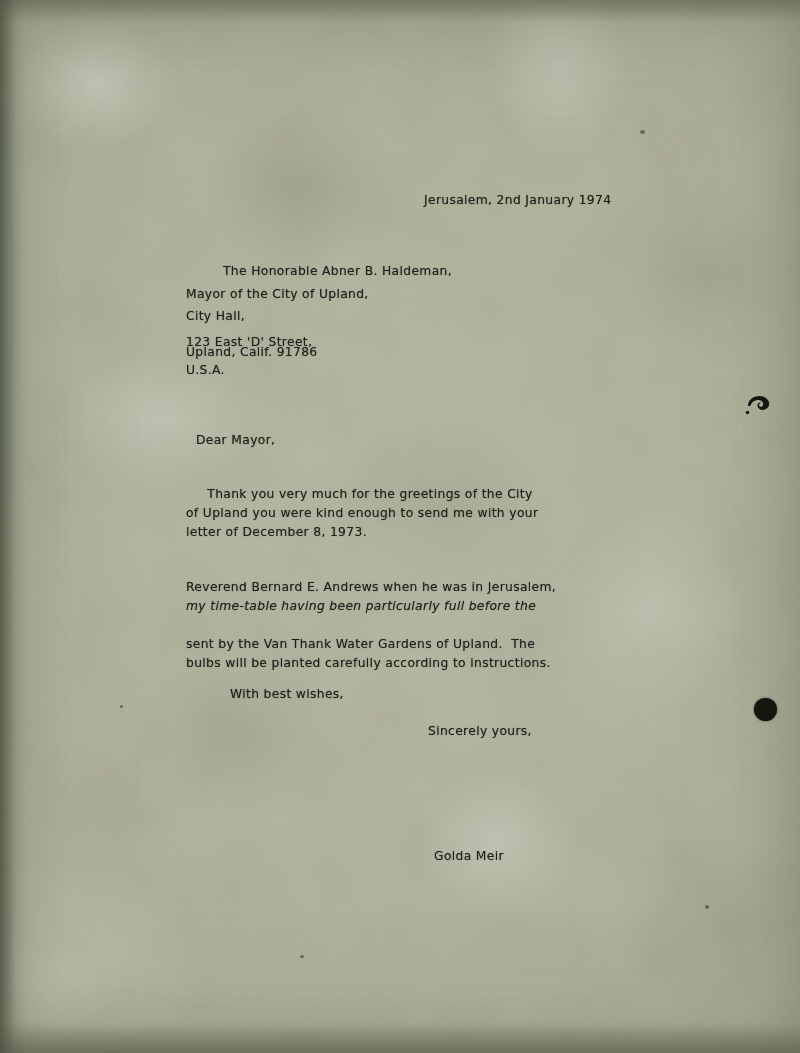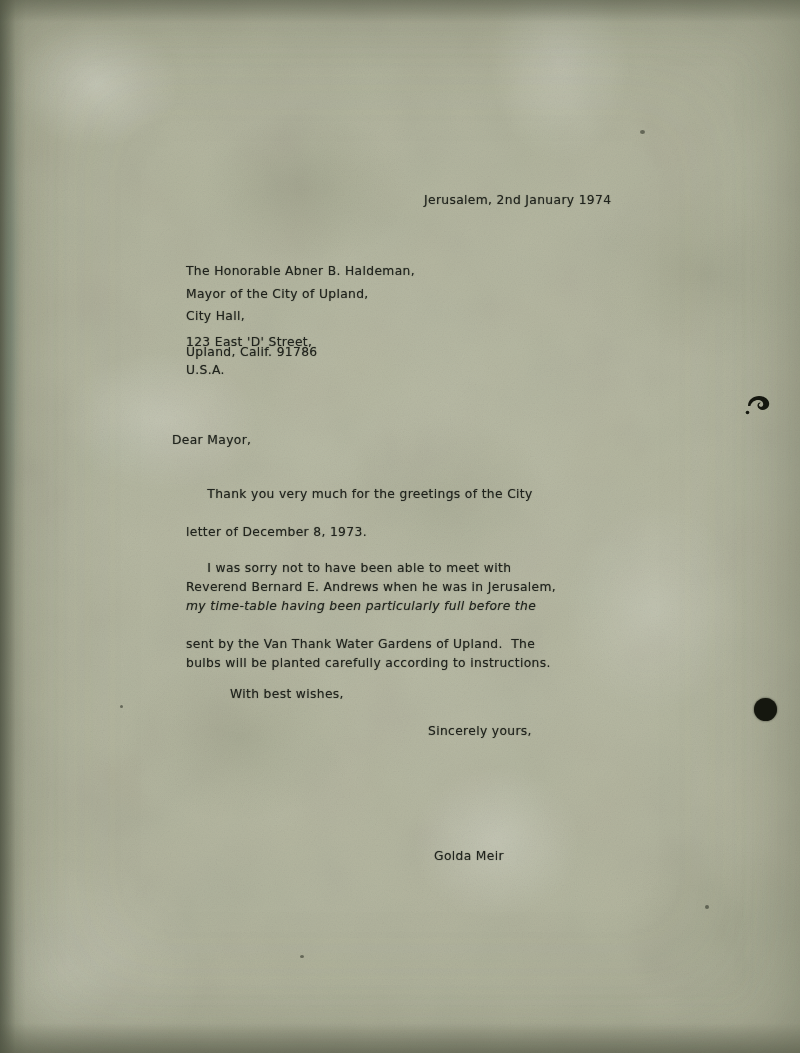--- a/index.html
+++ b/index.html
@@ -93,28 +93,28 @@
   }
   .line {
     position: absolute;
     white-space: pre;
     text-shadow: 0 0 1.1px rgba(40,45,35,0.55);
   }
 
   .datetime { left: 424px; top: 192px; }
 
   .addr { left: 186px; }
-  .addr1 { top: 263px; }
+  .addr1 { top: 263px; margin-left: 37px; }
   .addr2 { top: 286px; }
   .addr3 { top: 308px; }
   .addr4 { top: 326px; margin-top: 8px; }
   .addr5 { top: 344px; }
   .addr6 { top: 362px; }
 
-  .salutation { left: 172px; top: 432px; text-align: center; }
+  .salutation { left: 196px; top: 432px; text-align: center; }
 
   .p1l1 { left: 186px; top: 486px; }
   .p1l2 { left: 186px; top: 505px; }
   .p1l3 { left: 186px; top: 524px; }
 
   .p2l1 { left: 186px; top: 560px; }
   .p2l2 { left: 186px; top: 579px; }
   .p2l3 { left: 186px; top: 598px; font-style: italic; }
   .p2l4 { left: 186px; top: 617px; }
   .p2l5 { left: 186px; top: 636px; }
@@ -186,23 +186,23 @@
     <div class="line addr addr1">The Honorable Abner B. Haldeman,</div>
     <div class="line addr addr2">Mayor of the City of Upland,</div>
     <div class="line addr addr3">City Hall,</div>
     <div class="line addr addr4">123 East 'D' Street,</div>
     <div class="line addr addr5">Upland, Calif. 91786</div>
     <div class="line addr addr6">U.S.A.</div>
 
     <div class="line salutation">Dear Mayor,</div>
 
     <div class="line p1l1">     Thank you very much for the greetings of the City</div>
+    <div class="line p1l2">of Upland you were kind enough to send me with your</div>
     <div class="line p1l3">letter of December 8, 1973.</div>
 
-    <div class="line p2l1">     I was sorry not to have been able to meet with</div>
     <div class="line p2l2">Reverend Bernard E. Andrews when he was in Jerusalem,</div>
     <div class="line p2l3">my time-table having been particularly full before the</div>
     <div class="line p2l5">sent by the Van Thank Water Gardens of Upland.  The</div>
     <div class="line p2l6">bulbs will be planted carefully according to instructions.</div>
 
     <div class="line closing1">With best wishes,</div>
     <div class="line closing2">Sincerely yours,</div>
     <div class="line signature">Golda Meir</div>
 
   </div>

